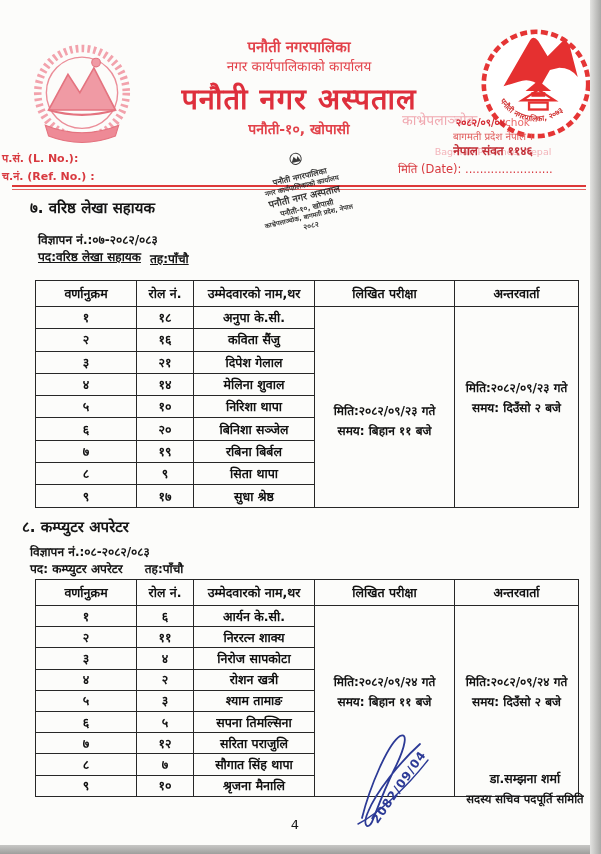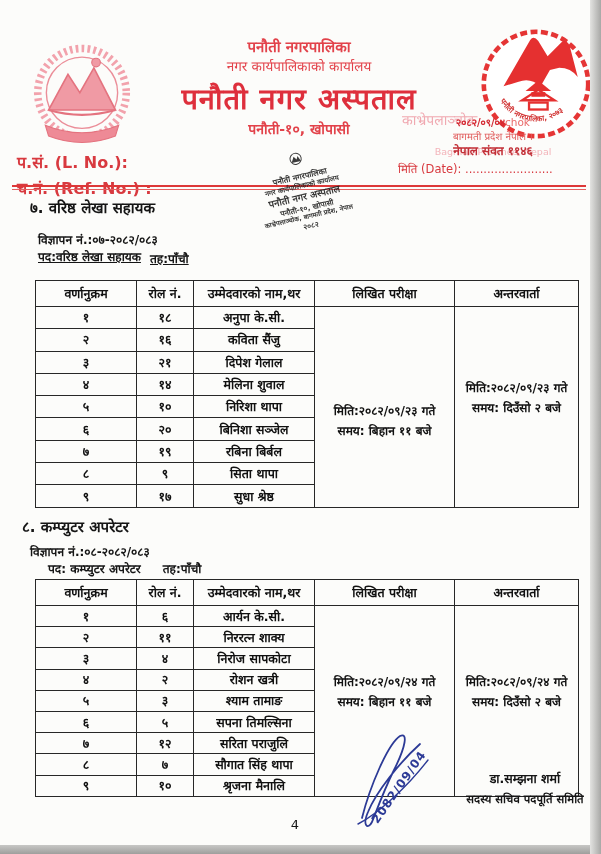--- a/index.html
+++ b/index.html
@@ -22,21 +22,21 @@
   #logo-right{left:478px;top:26px;}
   .right-block{position:absolute;left:398px;top:111px;width:190px;text-align:center;line-height:1.25;}
   .district-faint{position:absolute;left:4px;top:1px;color:#f0a9b1;font-size:14px;z-index:0;white-space:nowrap;}
   .date-stamp{position:relative;z-index:1;color:#d42a33;font-weight:bold;font-size:10px;}
   .district-frag{position:relative;z-index:1;color:#e96a6a;font-size:10.5px;}
   .province{color:#e05a5a;font-size:10px;}
   .sambat-wrap{position:relative;height:15px;}
   .province-en{position:absolute;left:0;right:0;top:2px;color:#f3b4ba;font-size:9.5px;z-index:0;}
   .sambat{position:relative;z-index:1;color:#c23038;font-weight:bold;font-size:12px;}
   .date-line{position:absolute;left:398px;top:161px;width:190px;color:#d8393f;font-size:11.5px;font-weight:400;}
-  .lno-block{position:absolute;left:17px;top:150px;color:#d8393f;font-size:16px;font-weight:600;line-height:1.6;}
+  .lno-block{position:absolute;left:2px;top:150px;color:#d8393f;font-size:11px;font-weight:600;line-height:1.6;}
   .red-rule{position:absolute;left:12px;top:185px;width:574px;height:2px;
       border-top:2px solid #dd3838;border-bottom:1px solid #e56060;}
 
   
   .stamp{position:absolute;left:234px;top:150px;width:138px;transform:rotate(-13deg);
       text-align:center;color:#1c1c1c;opacity:.88;z-index:3;line-height:1.3;}
   .stamp .s-ico{margin-bottom:1px;}
   .st1{font-size:8px;font-weight:700;}
   .st2{font-size:7px;font-weight:600;}
   .st3{font-size:9.5px;font-weight:800;}
@@ -48,21 +48,21 @@
   .sec-head{position:absolute;font-size:15px;font-weight:bold;}
   #sec7-head{left:30px;top:197px;}
   #sec8-head{left:22px;top:516px;}
   .advert{position:absolute;font-size:12px;font-weight:bold;}
   #sec7-advert{left:38px;top:231px;}
   #sec8-advert{left:30px;top:543px;}
   .post-row{position:absolute;display:flex;align-items:flex-end;font-size:12px;font-weight:bold;}
   #sec7-post-row{left:38px;top:248px;text-decoration:underline;}
   #sec7-post-row .post{width:104px;line-height:1.55;}
   #sec7-post-row .level{margin-left:8px;}
-  #sec8-post-row{left:48px;top:560px;}
+  #sec8-post-row{left:30px;top:560px;}
   #sec8-post-row .level{margin-left:22px;}
 
   
   table.roster{position:absolute;left:35px;border-collapse:collapse;table-layout:fixed;
       width:543px;font-size:12.5px;background:transparent;}
   #table1{top:280px;}
   #table2{top:579px;}
   .roster th,.roster td{border:1.4px solid #272727;text-align:center;vertical-align:middle;
       padding:0 2px;font-weight:600;color:#111;}
   .roster th{font-weight:700;height:25px;}

